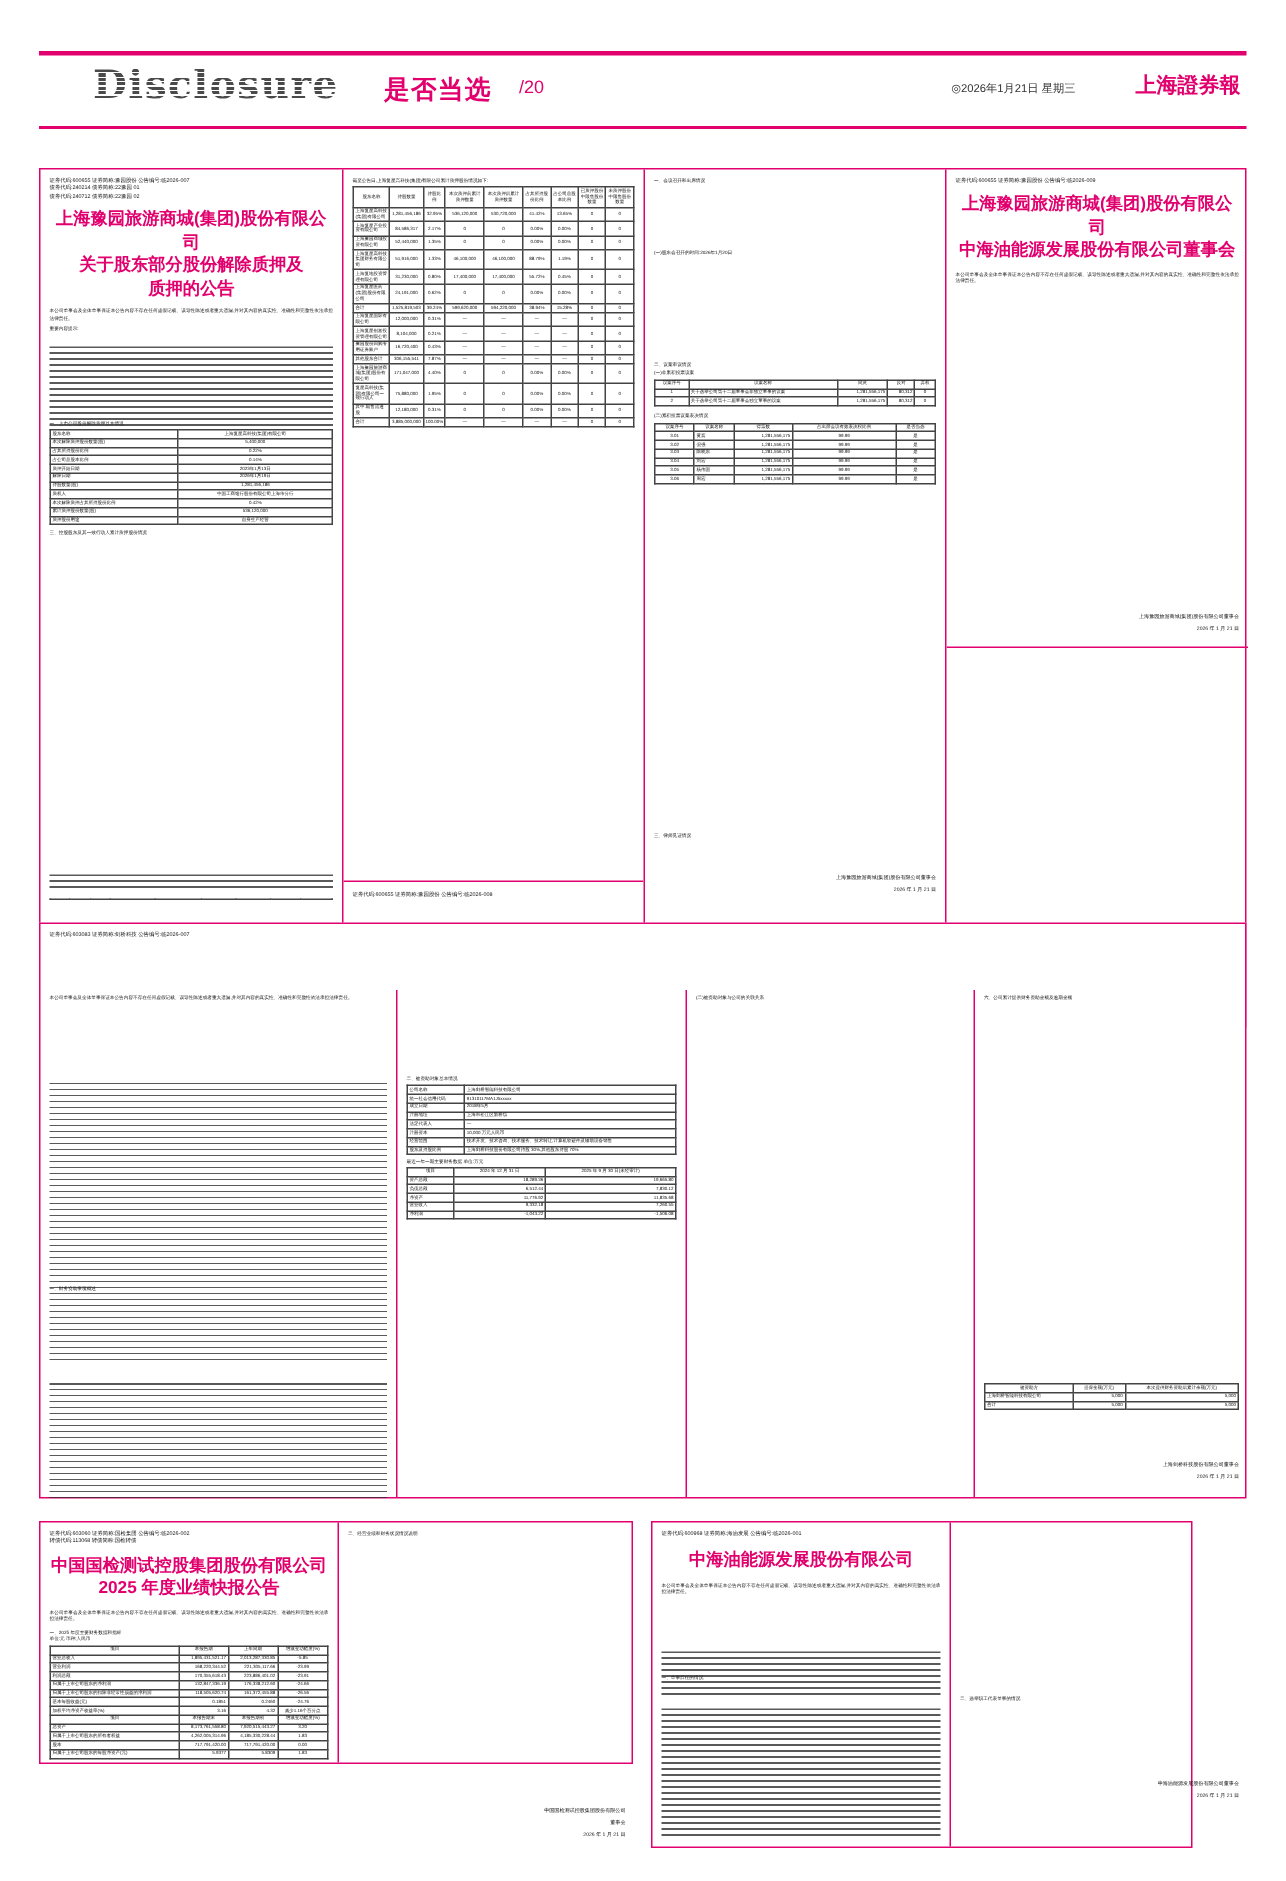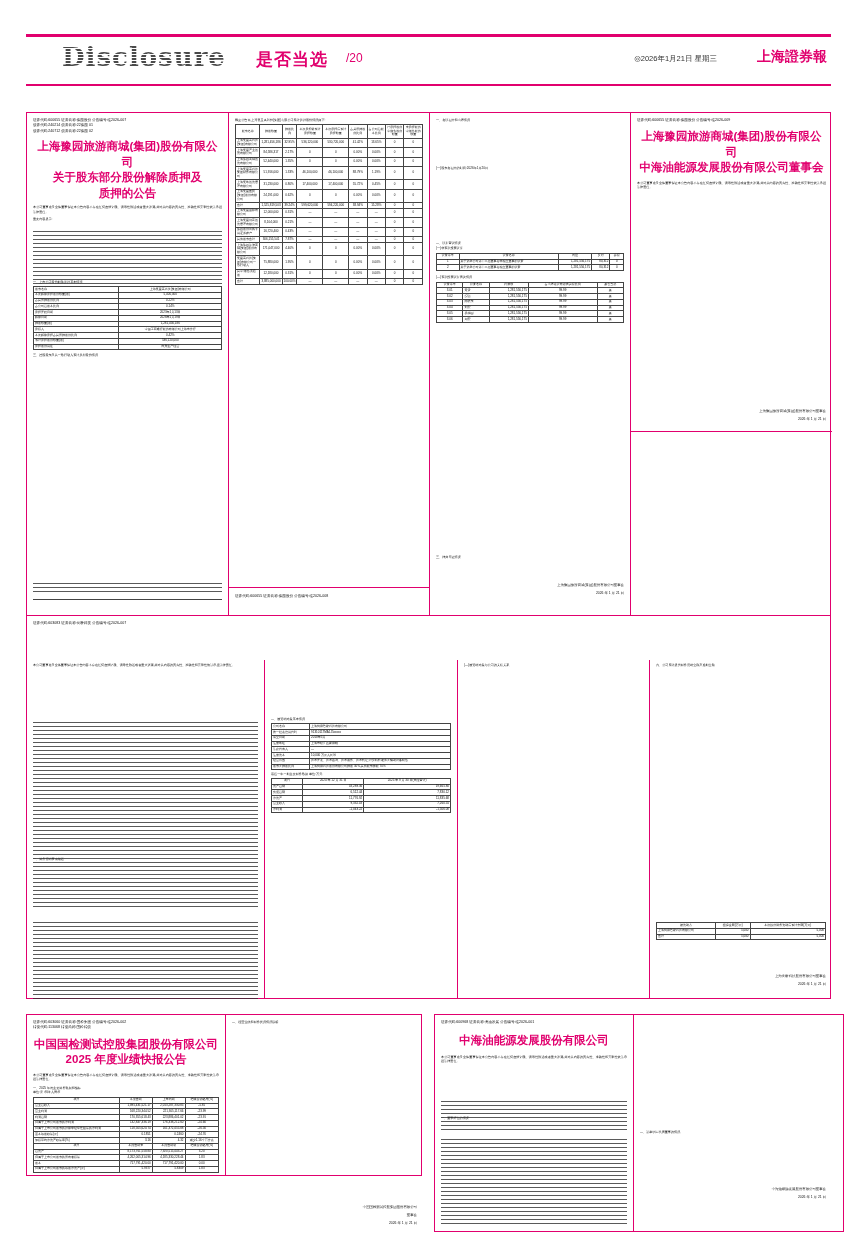--- a/index.html
+++ b/index.html
@@ -705,21 +705,21 @@
 
     <div class="col" style="left:199px;top:0;width:197px;height:218px;padding:5px 6px;">
       <div class="tiny">二、经营业绩和财务状况情况说明</div>
 
       <div class="sig" style="position:absolute;left:6px;right:6px;top:190px;">中国国检测试控股集团股份有限公司</div>
       <div class="sig" style="position:absolute;left:6px;right:6px;top:198px;">董事会</div>
       <div class="sig" style="position:absolute;left:6px;right:6px;top:206px;">2026 年 1 月 21 日</div>
     </div>
   </div>
 
-  <div class="box" style="left:434px;top:1014px;width:410px;height:218px;">
+  <div class="box" style="left:434px;top:1014px;width:361px;height:218px;">
     <div class="vrule" style="left:198px;top:0;bottom:0;"></div>
 
     <div class="col" style="left:0;top:0;width:198px;height:218px;padding:5px 6px;">
       <div class="meta">证券代码:600968  证券简称:海油发展  公告编号:临2026-001</div>
       <div class="hl hl1" style="margin-top:8px;">中海油能源发展股份有限公司</div>
       <div class="tiny" style="margin-top:6px;">本公司董事会及全体董事保证本公告内容不存在任何虚假记载、误导性陈述或者重大遗漏,并对其内容的真实性、准确性和完整性依法承担法律责任。</div>
       <div class="lines blk" style="left:6px;top:86px;width:186px;height:30px;"></div>
       <div class="tiny" style="margin-top:52px;">一、董事辞任的情况</div>
       <div class="lines blk" style="left:6px;top:124px;width:186px;height:86px;"></div>
     </div>

